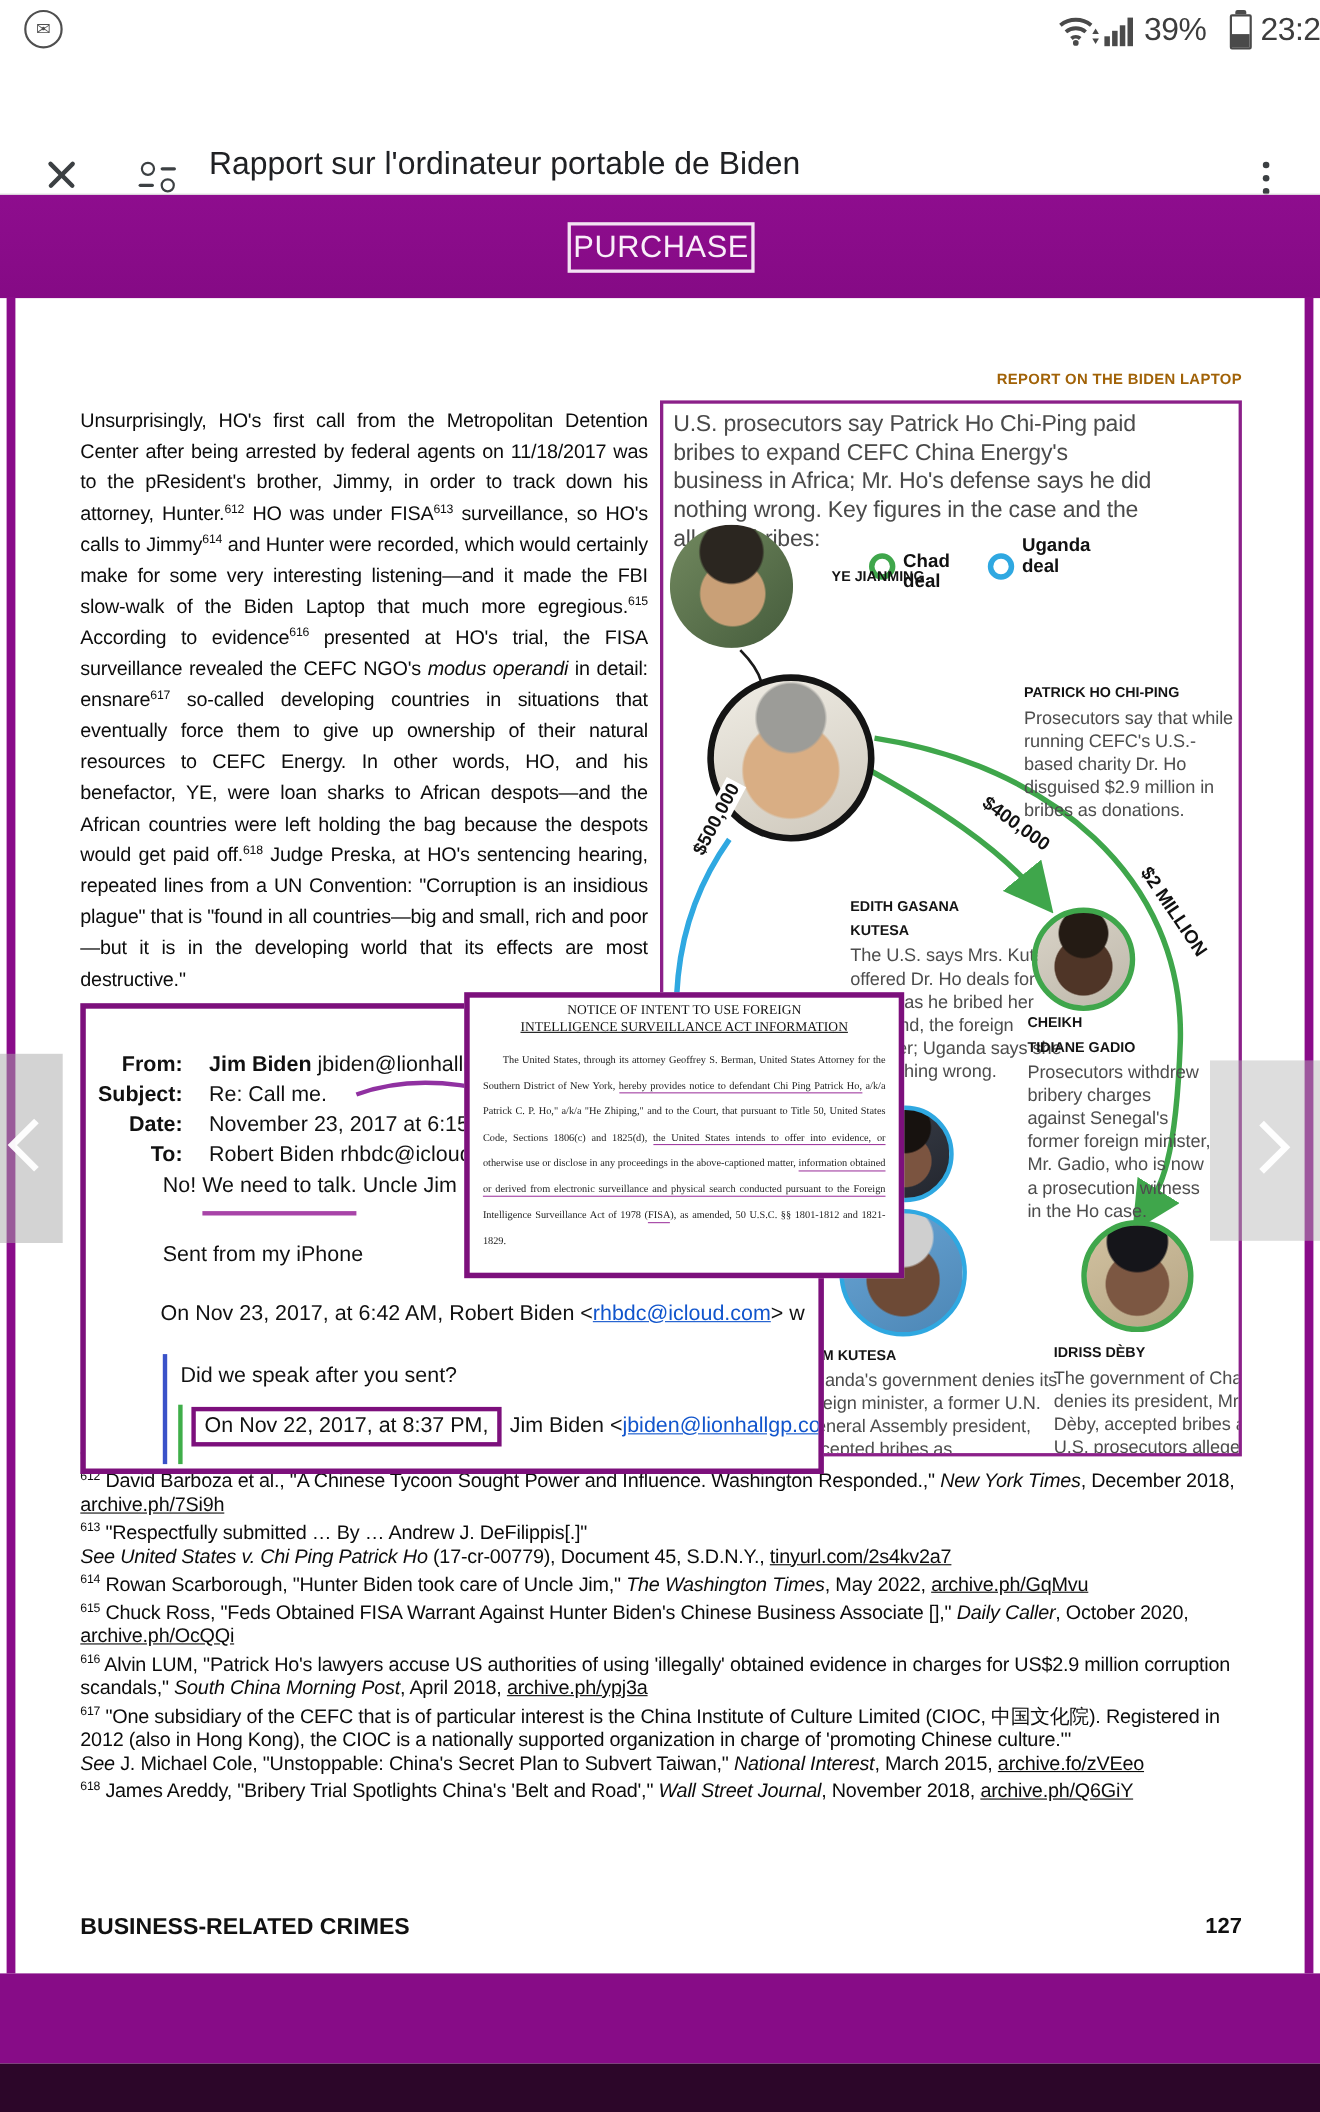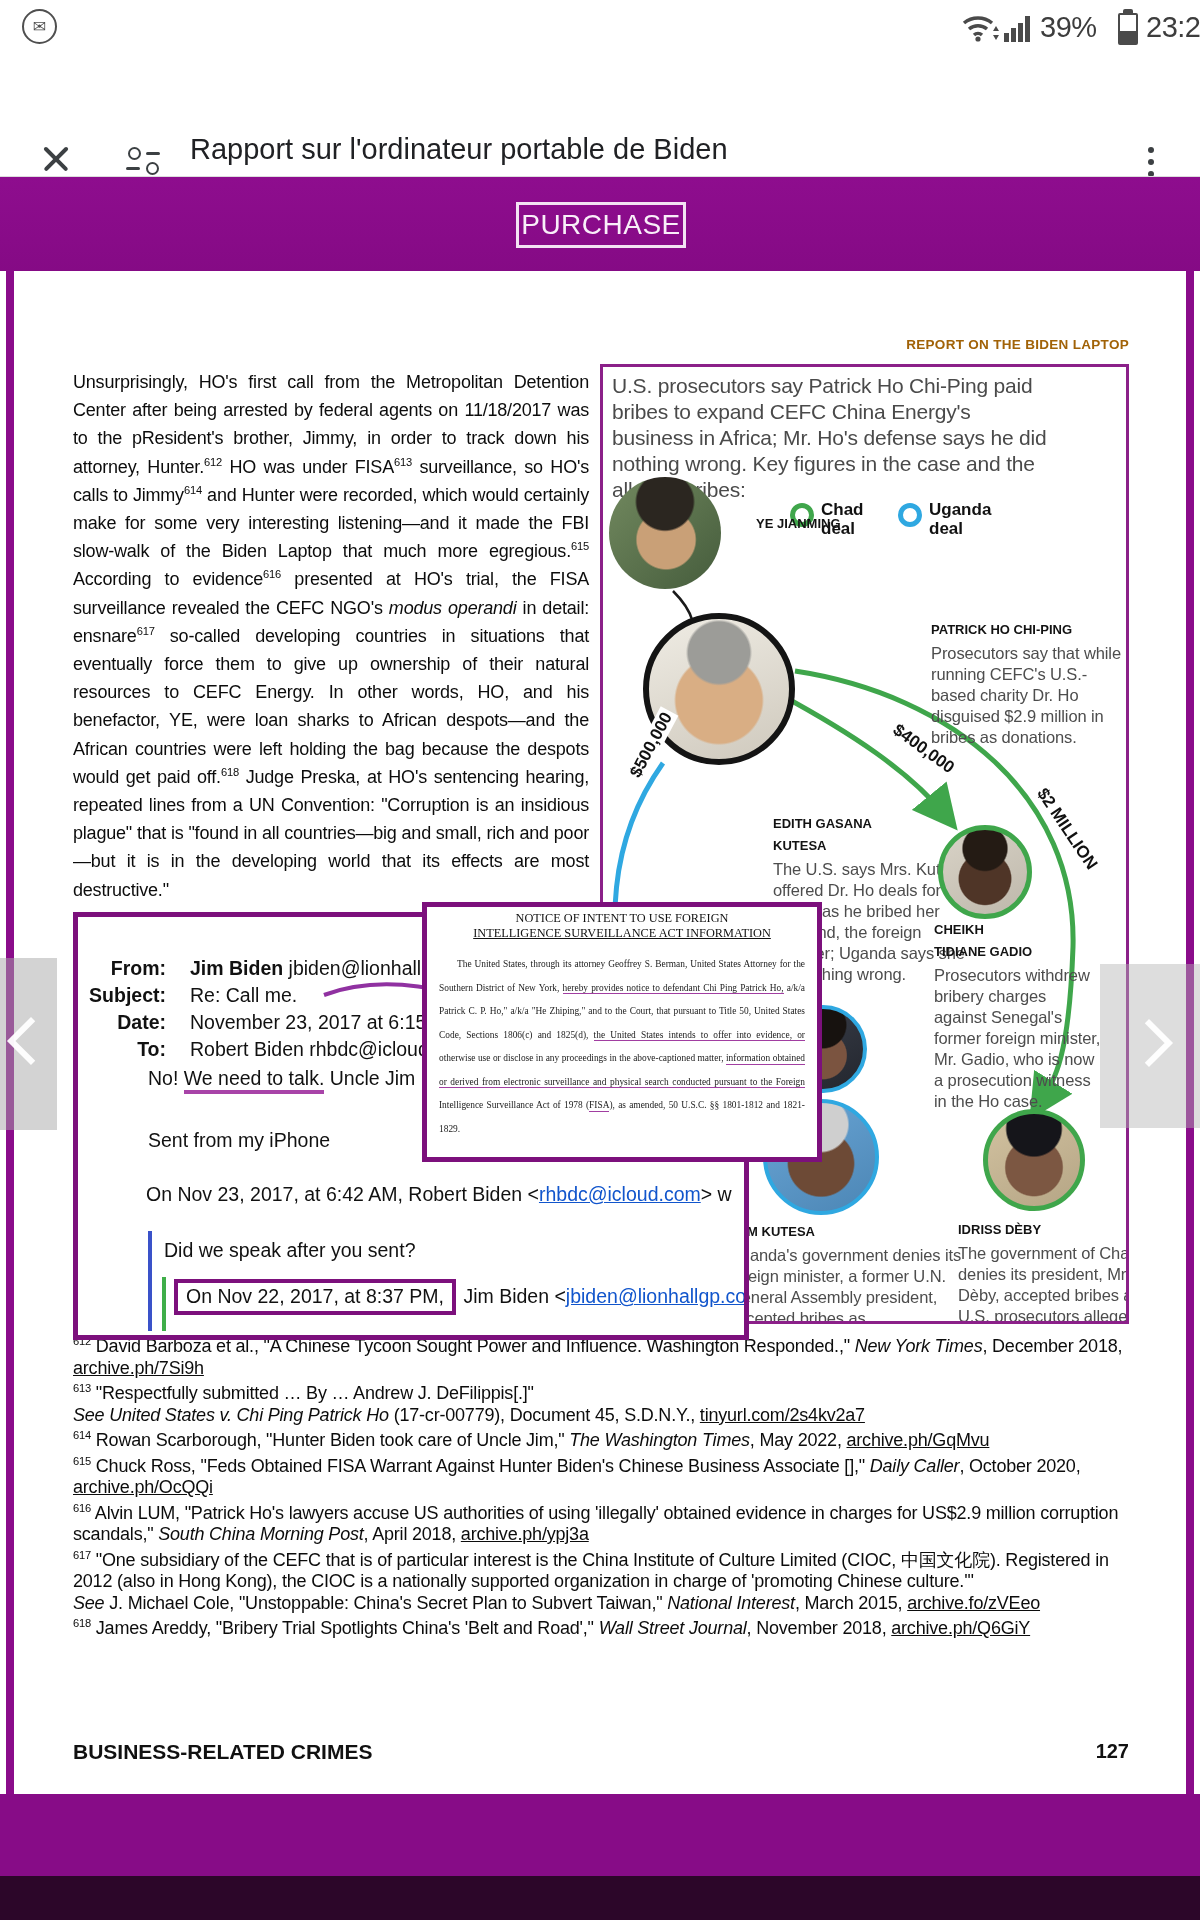--- a/index.html
+++ b/index.html
@@ -94,21 +94,21 @@
   #amt-500{left:10px;top:368px;transform:rotate(-62deg);}
   #amt-400{left:282px;top:372px;transform:rotate(36deg);}
   #amt-2m{left:414px;top:452px;transform:rotate(56deg);}
 
   
   #email-box{position:absolute;left:73px;top:912px;width:666px;height:418px;border:5px solid #7c107c;
              background:#fff;z-index:2;overflow:hidden;font-size:19.5px;}
   .em-row{position:absolute;left:10px;white-space:nowrap;}
   .em-lbl{display:inline-block;width:78px;text-align:right;font-weight:bold;margin-right:24px;}
   .em-line{position:absolute;white-space:nowrap;}
-  .sg-pu2{border-bottom:4px solid #a844a8;padding-bottom:1px;}
+  .sg-pu2{border-bottom:4px solid #a844a8;padding-bottom:12px;}
   .sg-link{color:#1155cc;text-decoration:underline;}
   .sg-box{display:inline-block;border:4px solid #7c107c;padding:2px 8px 3px;margin-right:2px;}
   .qbar{position:absolute;width:4px;}
 
   
   #fisa-box{position:absolute;left:422px;top:902px;width:366px;height:240px;border:5px solid #7c107c;
             background:#fff;z-index:3;overflow:hidden;padding:4px 12px 6px;
             font-family:"Liberation Serif",serif;}
   .fisa-t{font-size:12.3px;text-align:center;color:#111;}
   .fisa-t.u{text-decoration:underline;}
@@ -210,21 +210,21 @@
       <path d="M 60,396 C 6,472 0,566 30,652 C 52,708 110,724 160,740" fill="none" stroke="#2fa8e1" stroke-width="5" marker-end="url(#ab)"></path>
       <path d="M 178,328 C 248,366 306,404 342,448" fill="none" stroke="#3fa64b" stroke-width="5" marker-end="url(#ag)"></path>
       <path d="M 192,304 C 350,328 474,430 470,580 C 466,692 452,712 437,736" fill="none" stroke="#3fa64b" stroke-width="5" marker-end="url(#ag)"></path>
     </svg>
 
     <div id="info-intro">U.S. prosecutors say Patrick Ho Chi-Ping paid bribes to expand CEFC China Energy's business in Africa; Mr. Ho's defense says he did nothing wrong. Key figures in the case and the alleged bribes:</div>
 
     <span class="legend-circle" style="left:187px;top:136px;border-color:#3fa64b;"></span>
     <span class="legend-label" style="left:218px;top:133px;width:52px;">Chad deal</span>
     <span class="legend-circle" style="left:295px;top:136px;border-color:#2fa8e1;"></span>
-    <span class="legend-label" style="left:326px;top:133px;width:76px;">Uganda deal</span>
+    <span class="legend-label" style="left:326px;top:119px;width:76px;">Uganda deal</span>
 
     <div class="photo ph-ye"></div>
     <div class="p-name" style="left:153px;top:146px;">YE JIANMING</div>
 
     <div class="photo ph-ho"></div>
     <div class="p-name" style="left:328px;top:252px;">PATRICK HO CHI-PING</div>
     <div class="p-text" style="left:328px;top:276px;width:198px;">Prosecutors say that while running CEFC's U.S.-based charity Dr. Ho disguised $2.9 million in bribes as donations.</div>
 
     <div class="amt" id="amt-500">$500,000</div>
     <div class="amt" id="amt-400">$400,000</div>

